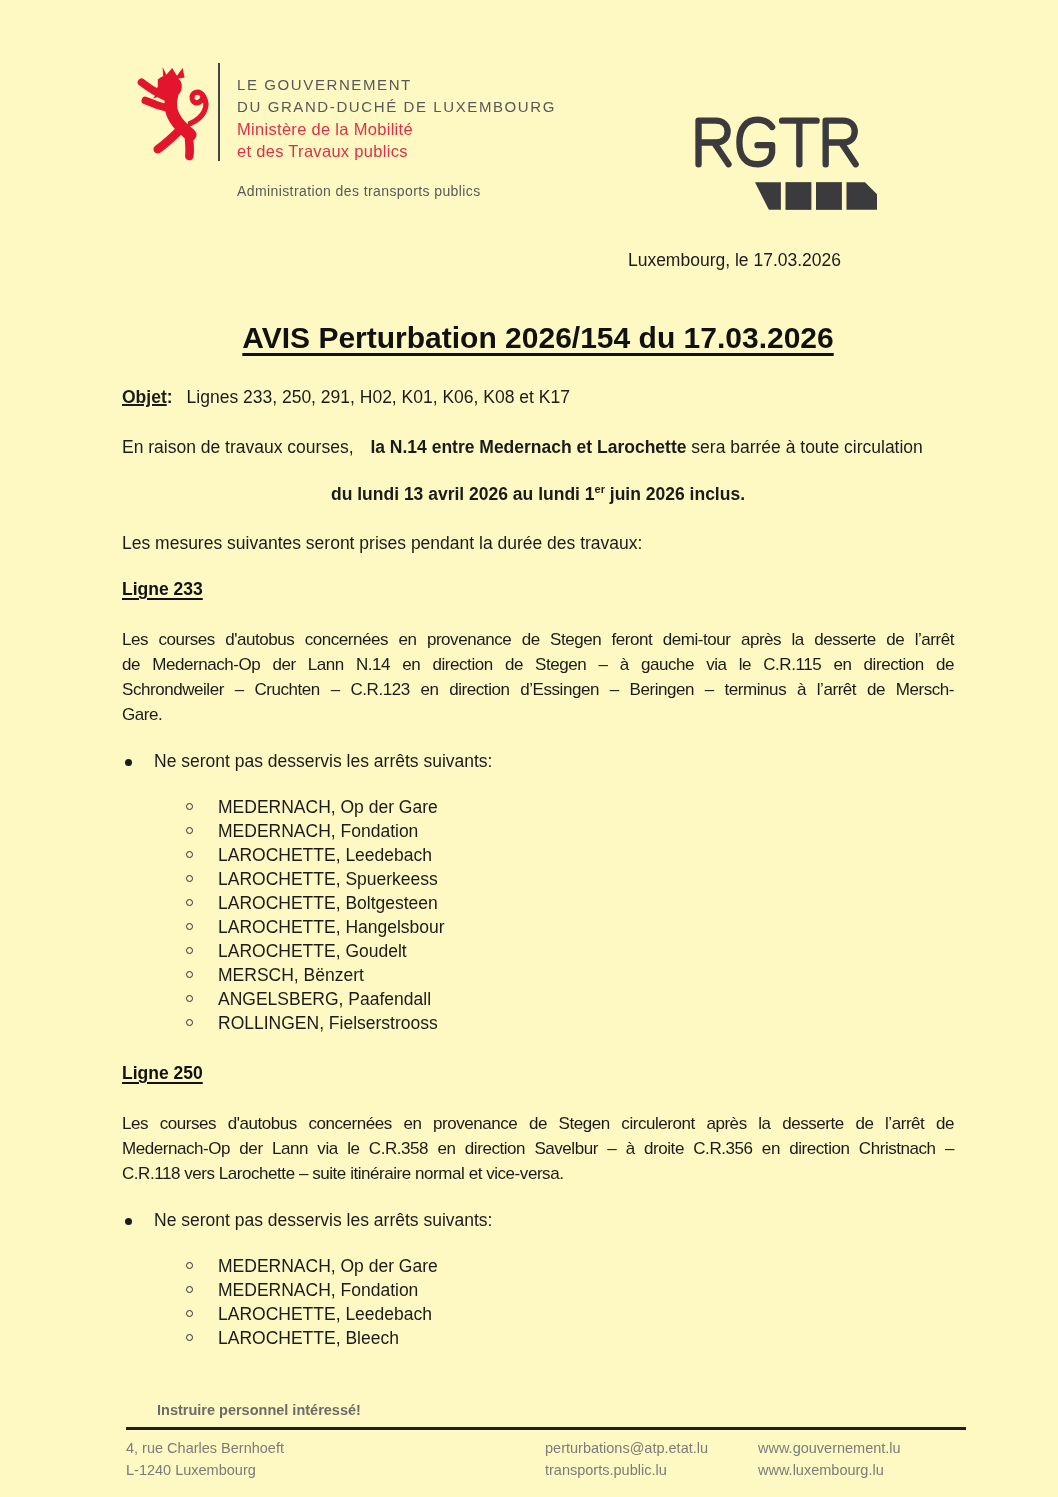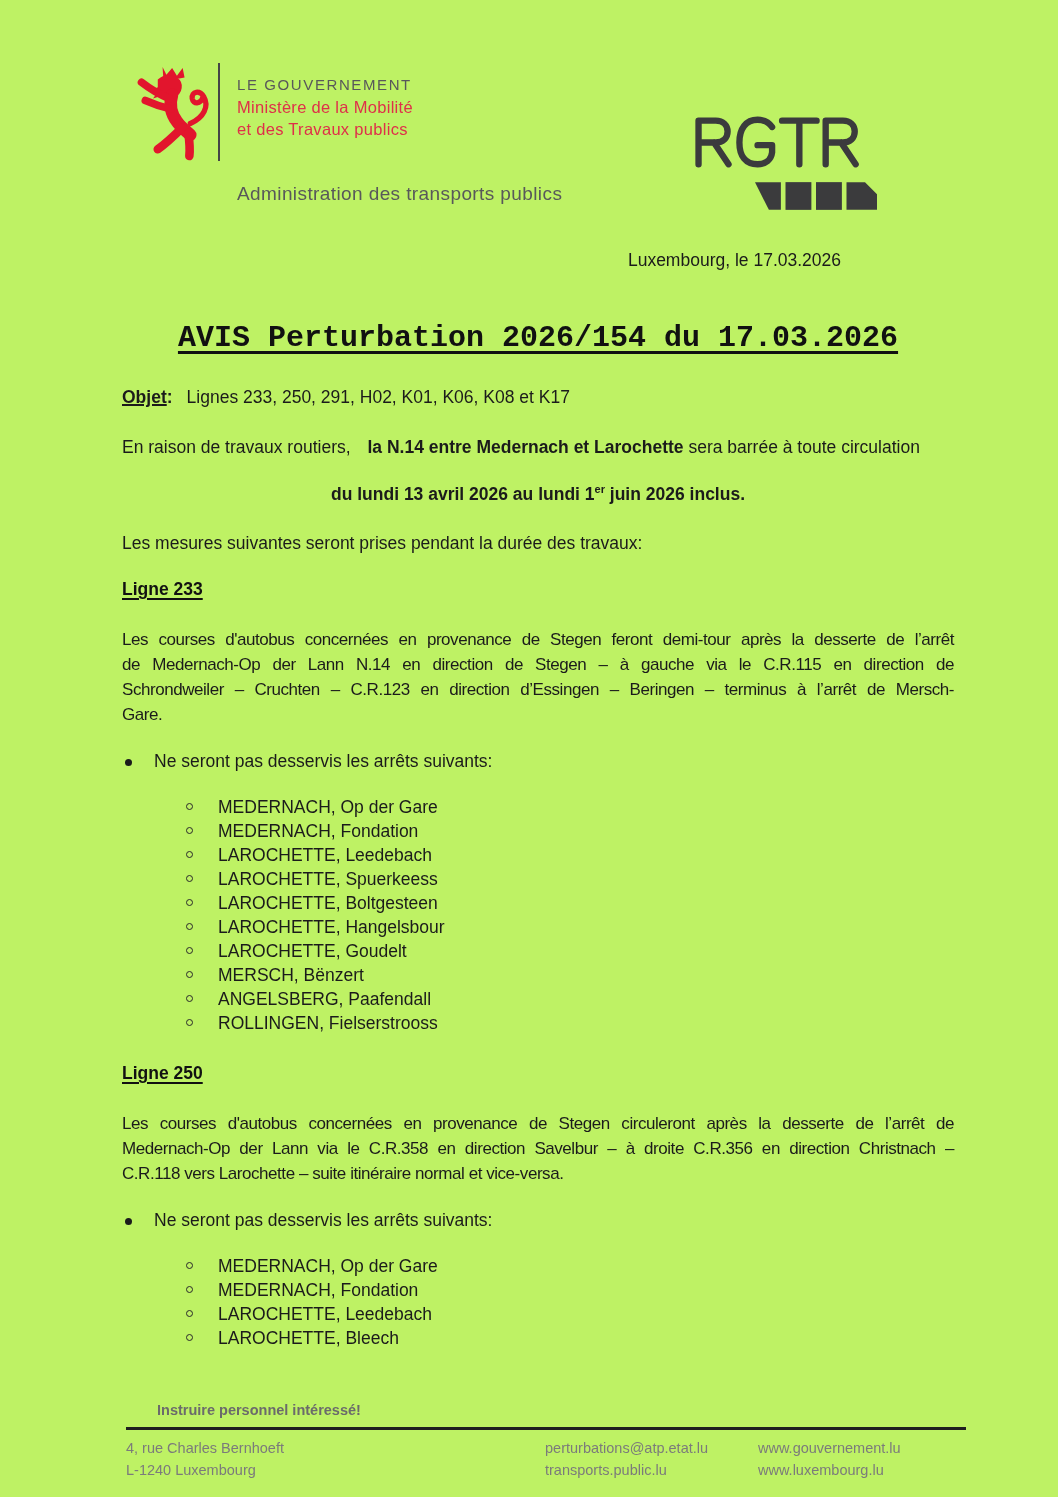--- a/index.html
+++ b/index.html
@@ -2,39 +2,39 @@
 <html lang="fr" style="--red: #e2152d; --ministry-red: #df3049; --hdr-gray: #58585a; --dark: #3b3b3d;"><head>
 <meta charset="utf-8">
 <style>
   :root{
     --red:#e2152d; --ministry-red:#df3049; --hdr-gray:#58585a;
     --dark:#3b3b3d; --ink:#1b1b1b; --footer-gray:#7b7b7b; --note-gray:#6b6b6b;
   }
   *{margin:0;padding:0;box-sizing:border-box;}
   html,body{background:#fff;}
   body{font-family:"Liberation Sans",sans-serif;color:var(--ink);}
-  .page{position:relative;width:1058px;height:1497px;background:#bef264;overflow:hidden;}
+  .page{position:relative;width:1058px;height:1497px;background:#fef9c3;overflow:hidden;}
 
   
   .gov-logo{position:absolute;left:131px;top:62px;}
   .gov-divider{position:absolute;left:218px;top:63px;width:2px;height:98px;background:#454547;}
   .gov-text{position:absolute;left:237px;top:74px;line-height:22px;white-space:nowrap;}
   .gov-caps{font-size:15px;letter-spacing:1.6px;color:var(--hdr-gray);}
   .gov-red{font-size:16.5px;letter-spacing:.3px;color:var(--ministry-red);}
-  .gov-admin{position:absolute;left:237px;top:183px;font-size:19px;letter-spacing:.4px;color:var(--hdr-gray);white-space:nowrap;}
+  .gov-admin{position:absolute;left:237px;top:183px;font-size:14px;letter-spacing:.4px;color:var(--hdr-gray);white-space:nowrap;}
 
   .rgtr{position:absolute;left:694px;top:116px;}
   .rgtr-bus{position:absolute;left:755px;top:181px;}
 
   
   .content{position:absolute;left:122px;top:250px;width:832px;font-size:17.5px;color:var(--ink);}
   .date-line{text-align:right;padding-right:113px;font-size:17.5px;height:22px;margin-bottom:48px;}
   .doc-title{text-align:center;font-size:30px;font-weight:700;color:#111;
              text-decoration:underline;text-decoration-thickness:2.5px;text-underline-offset:5px;
-             line-height:36px;margin-bottom:31px;font-family:Liberation Mono, monospace;}
+             line-height:36px;margin-bottom:31px;}
   .objet-line{height:24px;margin-bottom:26px;}
   .objet-label{font-weight:700;text-decoration:underline;text-decoration-thickness:1.6px;}
   .objet-colon{font-weight:700;}
   .objet-value{margin-left:14px;}
   .intro-line{height:24px;margin-bottom:22px;}
   .period-line{text-align:center;font-weight:700;height:24px;margin-bottom:26px;}
   .period-line sup{font-size:11px;font-weight:700;}
   .measures-line{height:24px;margin-bottom:22px;}
 
   .ligne-heading{font-weight:700;text-decoration:underline;text-decoration-thickness:1.6px;
@@ -73,20 +73,21 @@
       <path d="M40,38 C30,34 20,28 11,21" stroke-width="8"></path>
       <path d="M42,49 C33,47 24,44 15,40" stroke-width="8"></path>
       <path d="M54,68 C46,76 38,84 28,91" stroke-width="9"></path>
       <path d="M60,74 C61,82 62,90 61,98" stroke-width="9"></path>
       <path d="M62,64 C76,58 82,46 76,36 C72,29 63,30 64,38 C65,44 73,44 75,37" stroke-width="5.5"></path>
     </g>
   </svg>
   <div class="gov-divider"></div>
   <div class="gov-text">
     <div class="gov-caps">LE GOUVERNEMENT</div>
+    <div class="gov-caps">DU GRAND-DUCHÉ DE LUXEMBOURG</div>
     <div class="gov-red">Ministère de la Mobilité</div>
     <div class="gov-red">et des Travaux publics</div>
   </div>
   <div class="gov-admin">Administration des transports publics</div>
 
   <svg class="rgtr" width="168" height="52" viewBox="0 0 185 55" aria-hidden="true">
     <g fill="none" stroke="var(--dark)" stroke-width="7" stroke-linecap="round" stroke-linejoin="round">
       <path d="M5,52 L5,4 L24,4 C32,4 37,9 37,16 C37,23 32,28 24,28 L5,28 M22,28 L38,52"></path>
       <path d="M86,11 C82,5 76,3 70,3 C57,3 50,13 50,28 C50,43 57,52 70,52 C79,52 85,47 86,39 L86,31 L70,31"></path>
       <path d="M97,4 L135,4 M116,4 L116,52"></path>
@@ -105,21 +106,21 @@
   <div class="content">
 
     <div class="date-line">Luxembourg, le 17.03.2026</div>
 
     <div class="doc-title">AVIS Perturbation 2026/154 du 17.03.2026</div>
 
     <div class="objet-line">
       <span class="objet-label">Objet</span><span class="objet-colon">:</span><span class="objet-value">Lignes 233, 250, 291, H02, K01, K06, K08 et K17</span>
     </div>
 
-    <div class="intro-line" id="intro-line"><span>En raison de travaux routiers, </span><span style="font-weight: 700; margin-left: 12px;">la N.14 entre Medernach et Larochette</span><span> sera barrée à toute circulation</span></div>
+    <div class="intro-line" id="intro-line"><span>En raison de travaux courses, </span><span style="font-weight: 700; margin-left: 12px;">la N.14 entre Medernach et Larochette</span><span> sera barrée à toute circulation</span></div>
 
     <div class="period-line" id="period-line"><span style="font-weight: 700;">du lundi 13 avril 2026 au lundi 1</span><sup style="font-weight: 700;">er</sup><span style="font-weight: 700;"> juin 2026 inclus.</span></div>
 
     <div class="measures-line">Les mesures suivantes seront prises pendant la durée des travaux:</div>
 
     <div id="sections">
         <section>
           <div class="ligne-heading">Ligne 233</div>
           <div class="para">
             <div class="para-line">Les courses d'autobus concernées en provenance de Stegen feront demi-tour après la desserte de l’arrêt</div>

